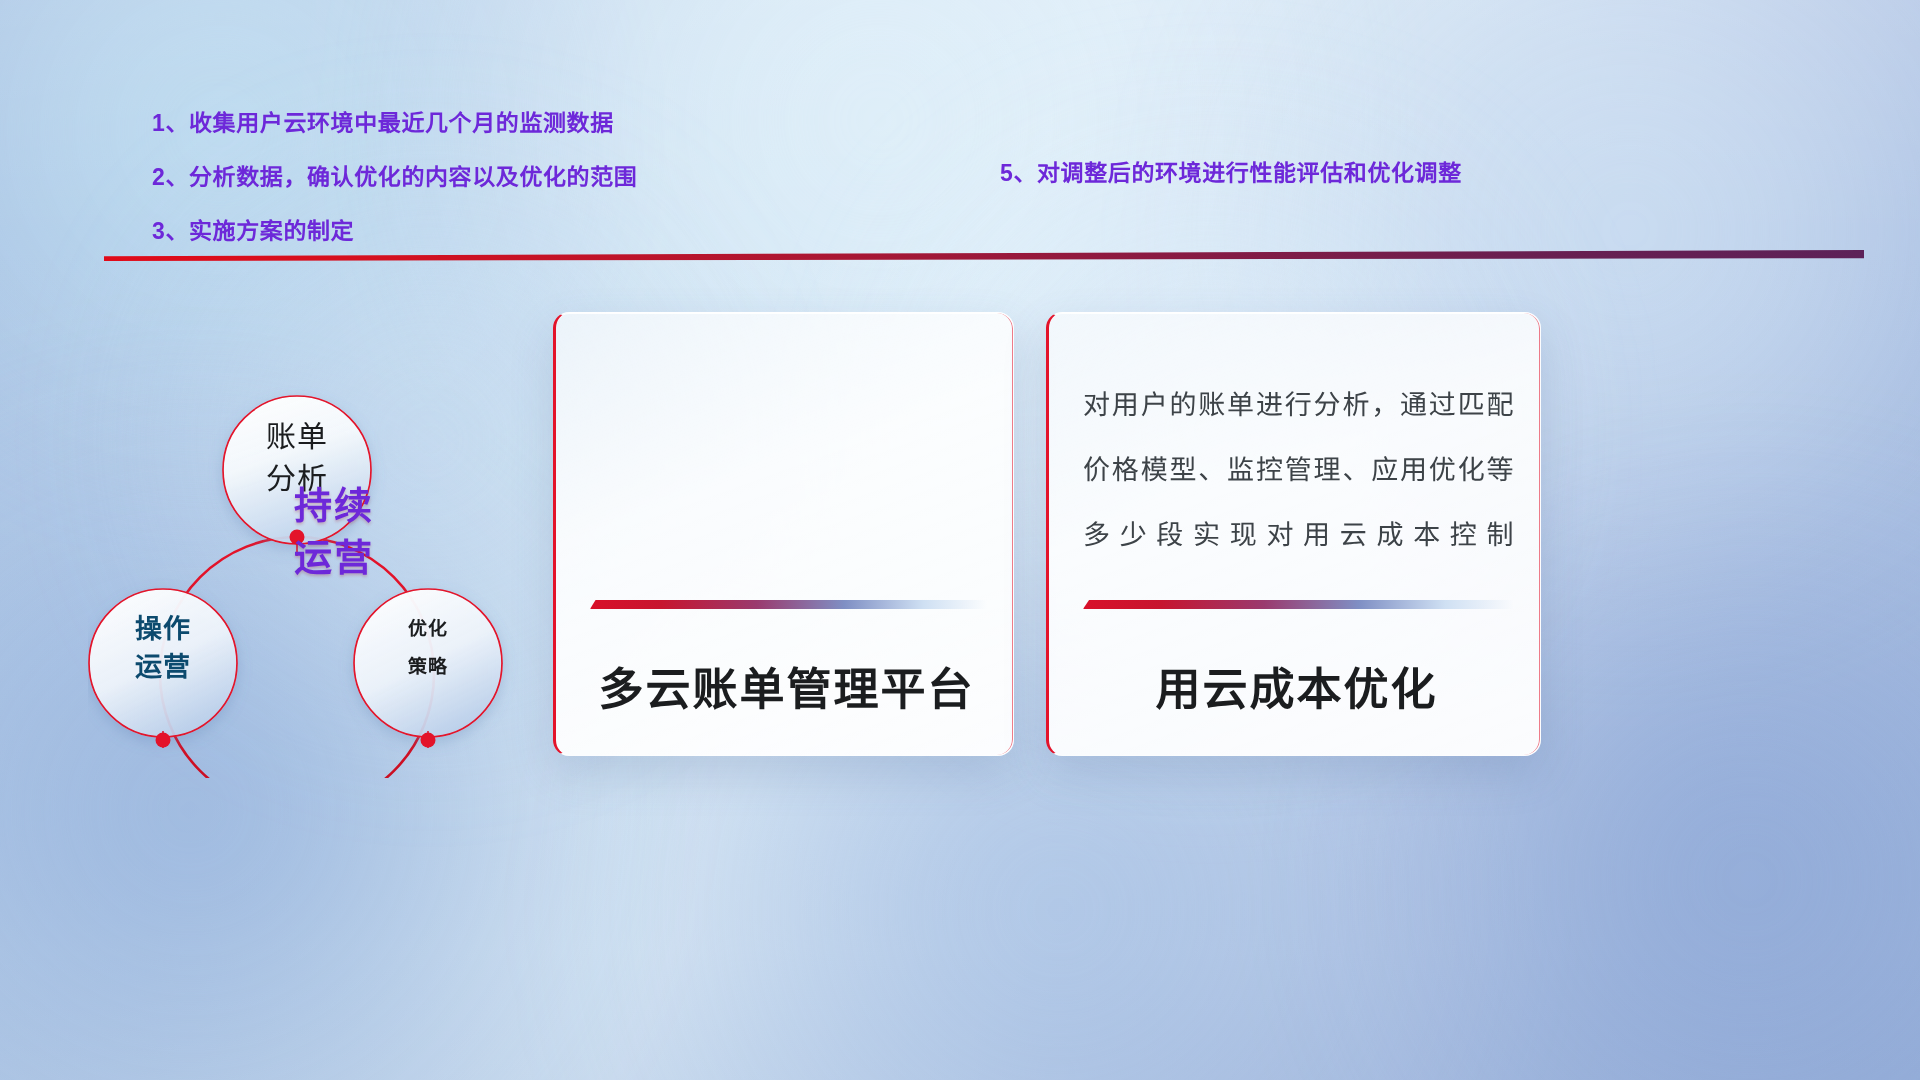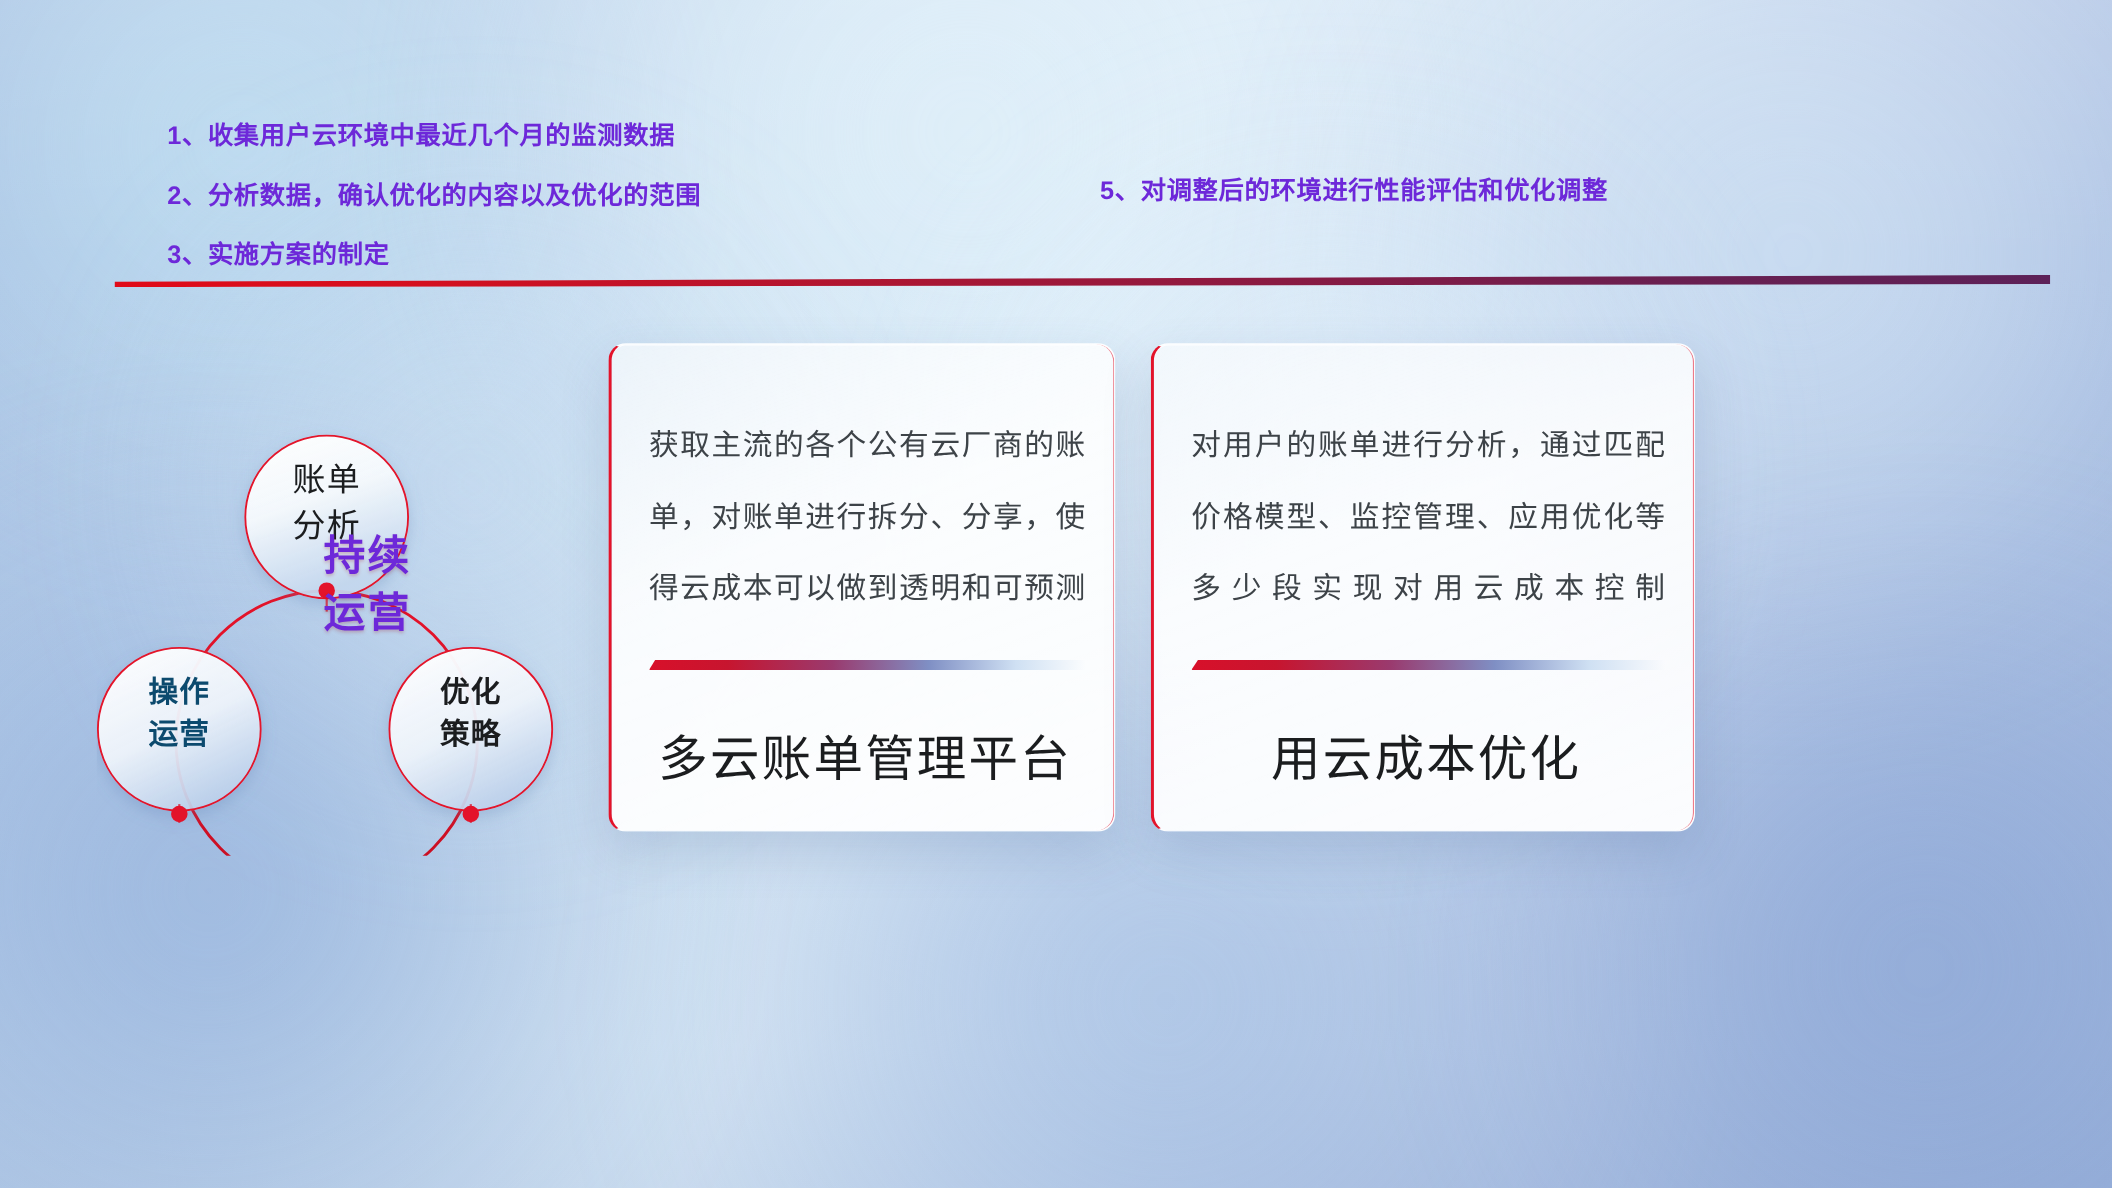--- a/index.html
+++ b/index.html
@@ -88,21 +88,21 @@
   }
   .cardRule{
     position:absolute;left:34px;top:287px;width:calc(100% - 60px);height:9px;
     background:linear-gradient(90deg,#d8102a 0%,#c7152f 18%,#9a3a6e 42%,
                #7f8fc4 64%,#cfe0f3 84%,rgba(255,255,255,0) 100%);
     clip-path:polygon(1.4% 0%, 100% 0%, 100% 100%, 0% 100%);
     border-radius:1px;
   }
   .cardTitle{
     position:absolute;left:30px;right:26px;top:340px;
-    color:#1b1d1f;font-size:45px;font-weight:400;letter-spacing:2px;
+    color:#1b1d1f;font-size:45px;font-weight:700;letter-spacing:2px;
     text-align:center;white-space:nowrap;
   }
 </style>
 </head>
 <body>
 
 <div id="bg">
   <div class="bgLayer base"></div>
   <div class="blob b1"></div>
   <div class="blob b2"></div>
@@ -182,35 +182,34 @@
     <div>分析</div>
   </div>
 
   <div style="position:absolute;left:1px;top:322px;width:148px;text-align:center;
               font-size:27px;font-weight:700;color:#0c4a6e;line-height:38px;letter-spacing:1px;">
     <div>操作</div>
     <div>运营</div>
   </div>
 
   <div style="position:absolute;left:266px;top:322px;width:148px;text-align:center;
-              font-size:27px;font-weight:700;color:#1b1d1f;line-height:38px;letter-spacing:1px;">
+              font-size:19px;font-weight:700;color:#1b1d1f;line-height:38px;letter-spacing:1px;">
     <div>优化</div>
     <div>策略</div>
   </div>
 
   <div style="position:absolute;left:166px;top:192px;width:160px;text-align:center;
               font-size:38px;font-weight:700;color:#6d28d9;line-height:52px;letter-spacing:2px;
               text-shadow:0 2px 3px rgba(160,20,35,.25);">
     <div>持续</div>
     <div>运营</div>
   </div>
 </div>
 
 <div class="card" id="card1">
-  <div class="cardBody">获取主流的各个公有云厂商的账单，对账单进行拆分、分享，使得云成本可以做到透明和可预测</div>
   <div class="cardRule"></div>
   <div class="cardTitle">多云账单管理平台</div>
 </div>
 
 <div class="card" id="card2">
   <div class="cardBody">对用户的账单进行分析，通过匹配价格模型、监控管理、应用优化等多少段实现对用云成本控制</div>
   <div class="cardRule"></div>
   <div class="cardTitle">用云成本优化</div>
 </div>
 

